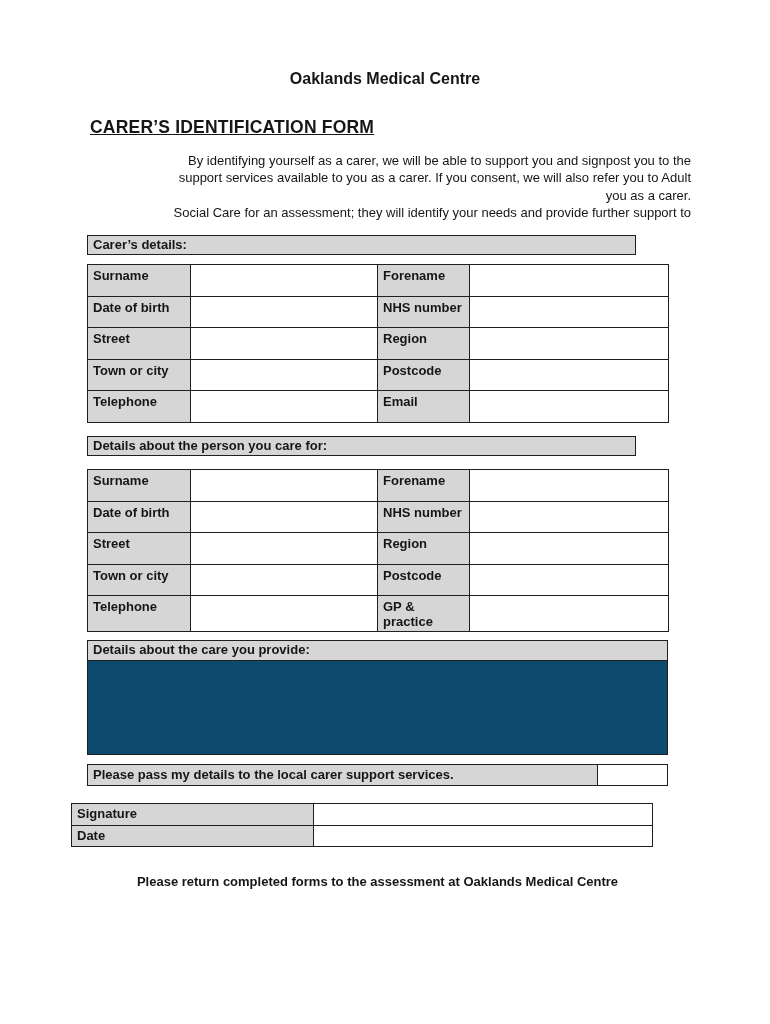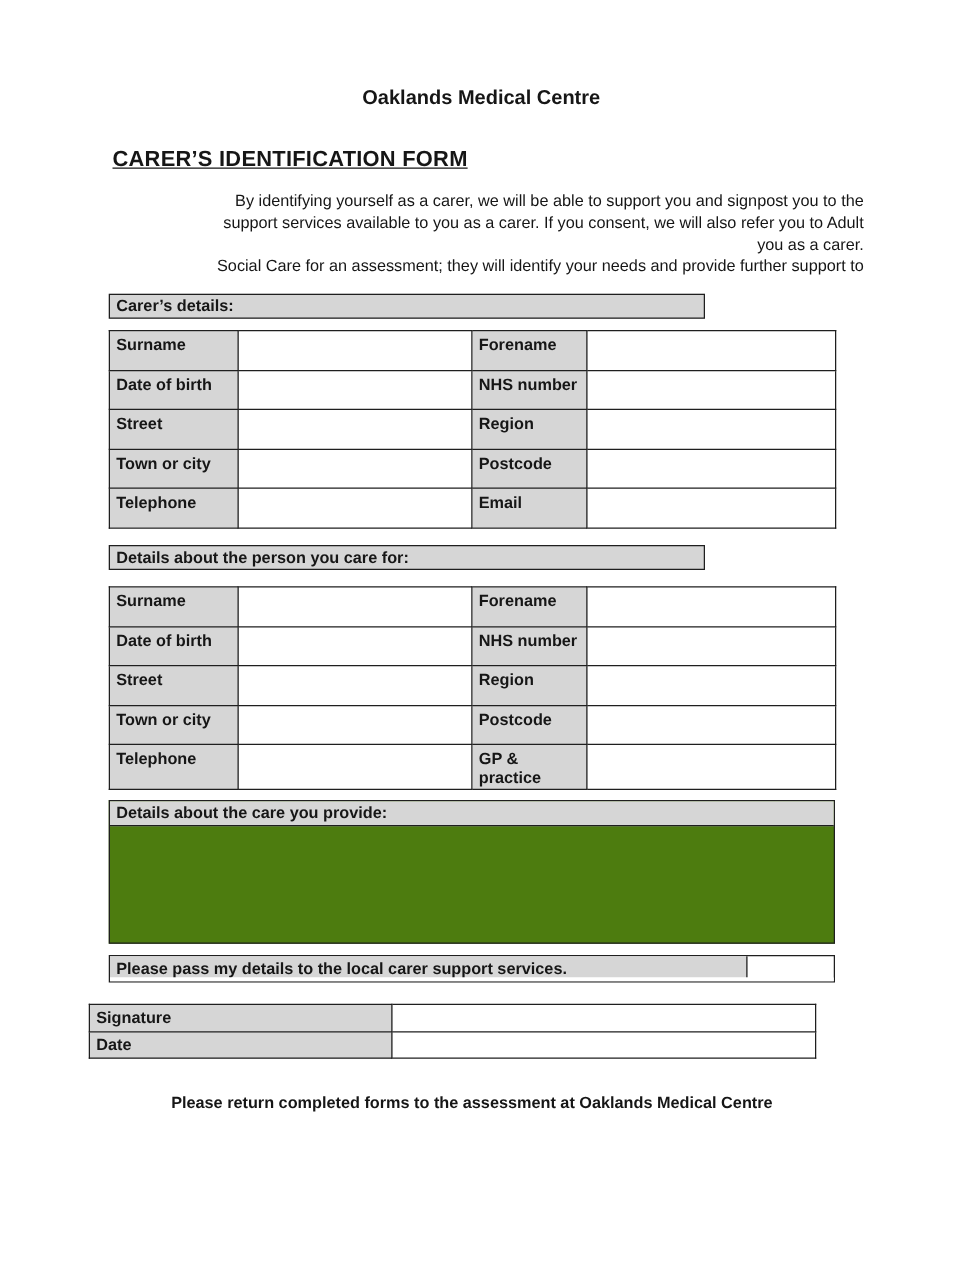--- a/index.html
+++ b/index.html
@@ -23,21 +23,21 @@
   }
   .form-title{
     position:absolute;top:89px;left:90px;
     font-size:17.5px;font-weight:bold;letter-spacing:.2px;text-decoration:underline;
   }
   .intro{
     position:absolute;top:124px;left:91px;width:600px;
     font-size:13px;line-height:17.4px;white-space:nowrap;text-align:right;
   }
   .section-bar{
-    position:absolute;left:87px;width:477px;height:20px;
+    position:absolute;left:87px;width:549px;height:20px;
     background:var(--fill);
     border:1.5px solid var(--border);
     font-size:13px;font-weight:bold;
     padding:1px 0 0 5px;
   }
   .bar-carer{top:207px;}
   .bar-person{top:408px;}
   .grid-table{
     position:absolute;left:87px;width:581px;
     border-collapse:collapse;table-layout:fixed;
@@ -52,34 +52,33 @@
     font-size:13px;
   }
   .grid-table td.lbl{
     background:var(--fill);
     font-weight:bold;
     line-height:15px;
   }
   .care-box{
     position:absolute;left:87px;top:612px;width:581px;height:115px;
     border:1.5px solid var(--border);
-    background:#4d7c0f;
+    background:#0c4a6e;
   }
   .care-box-header{
     height:20px;background:var(--fill);
     border-bottom:1.5px solid var(--border);
     font-size:13px;font-weight:bold;
     padding:1px 0 0 5px;
   }
   .care-box-body{height:93px;}
   .consent-row{
     position:absolute;left:87px;top:736px;width:581px;height:22px;
     border:1.5px solid var(--border);
     display:flex;
-    flex-direction:column;
   }
   .consent-label{
     width:510px;background:var(--fill);
     border-right:1.5px solid var(--border);
     font-size:13px;font-weight:bold;
     padding:2px 0 0 5px;
   }
   .consent-box{flex:1;background:#ffffff;}
   .sig-table{
     position:absolute;left:71px;top:775px;width:581px;

